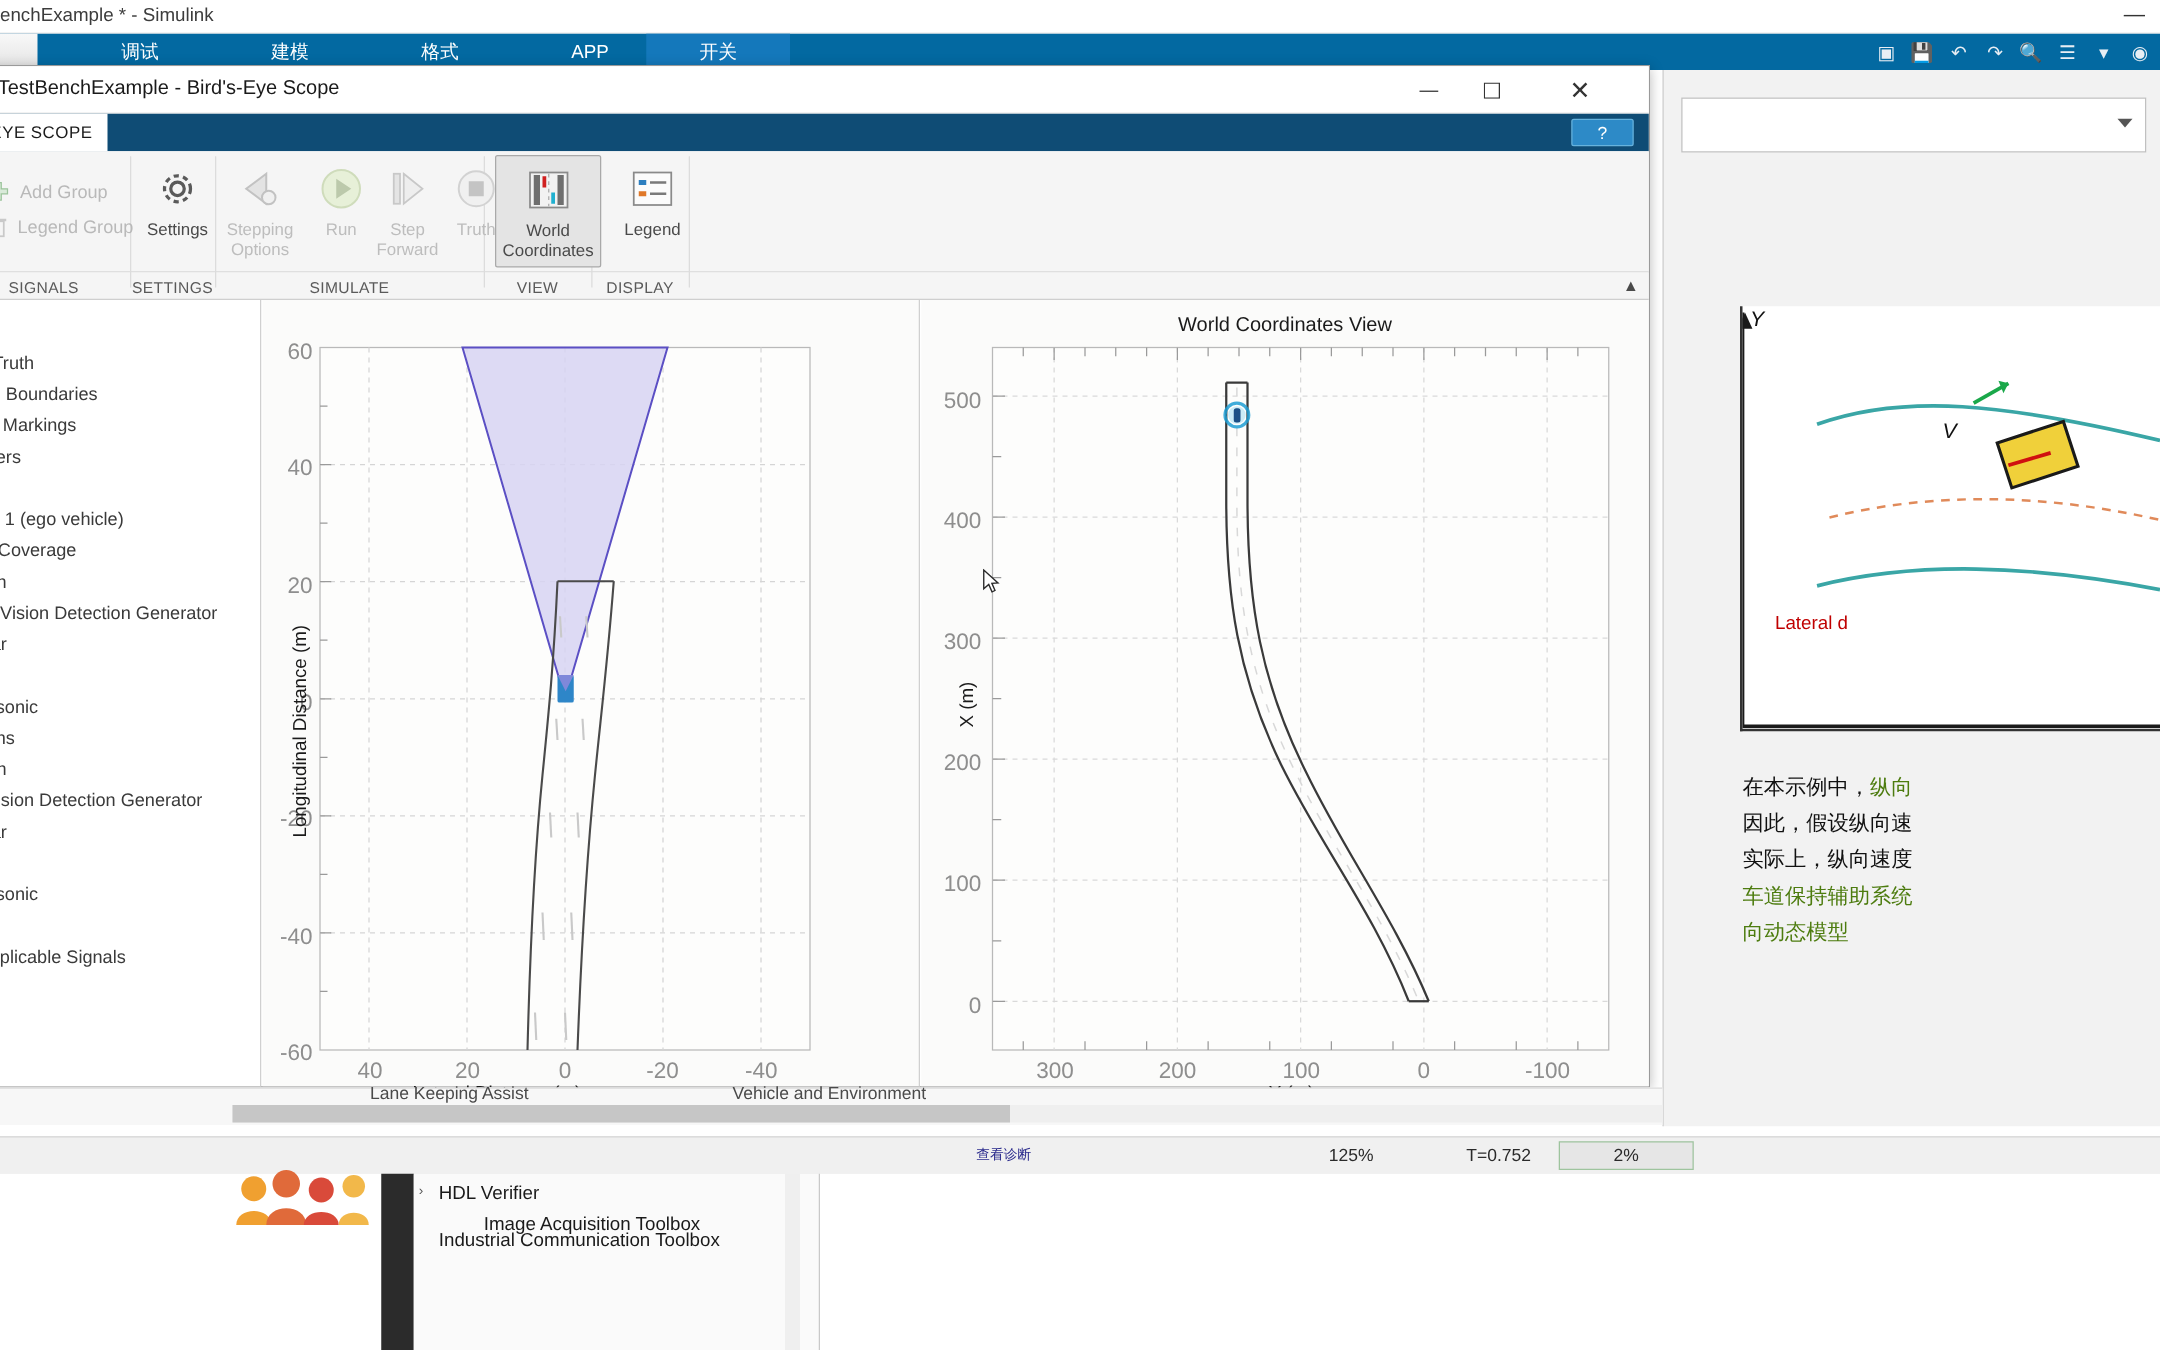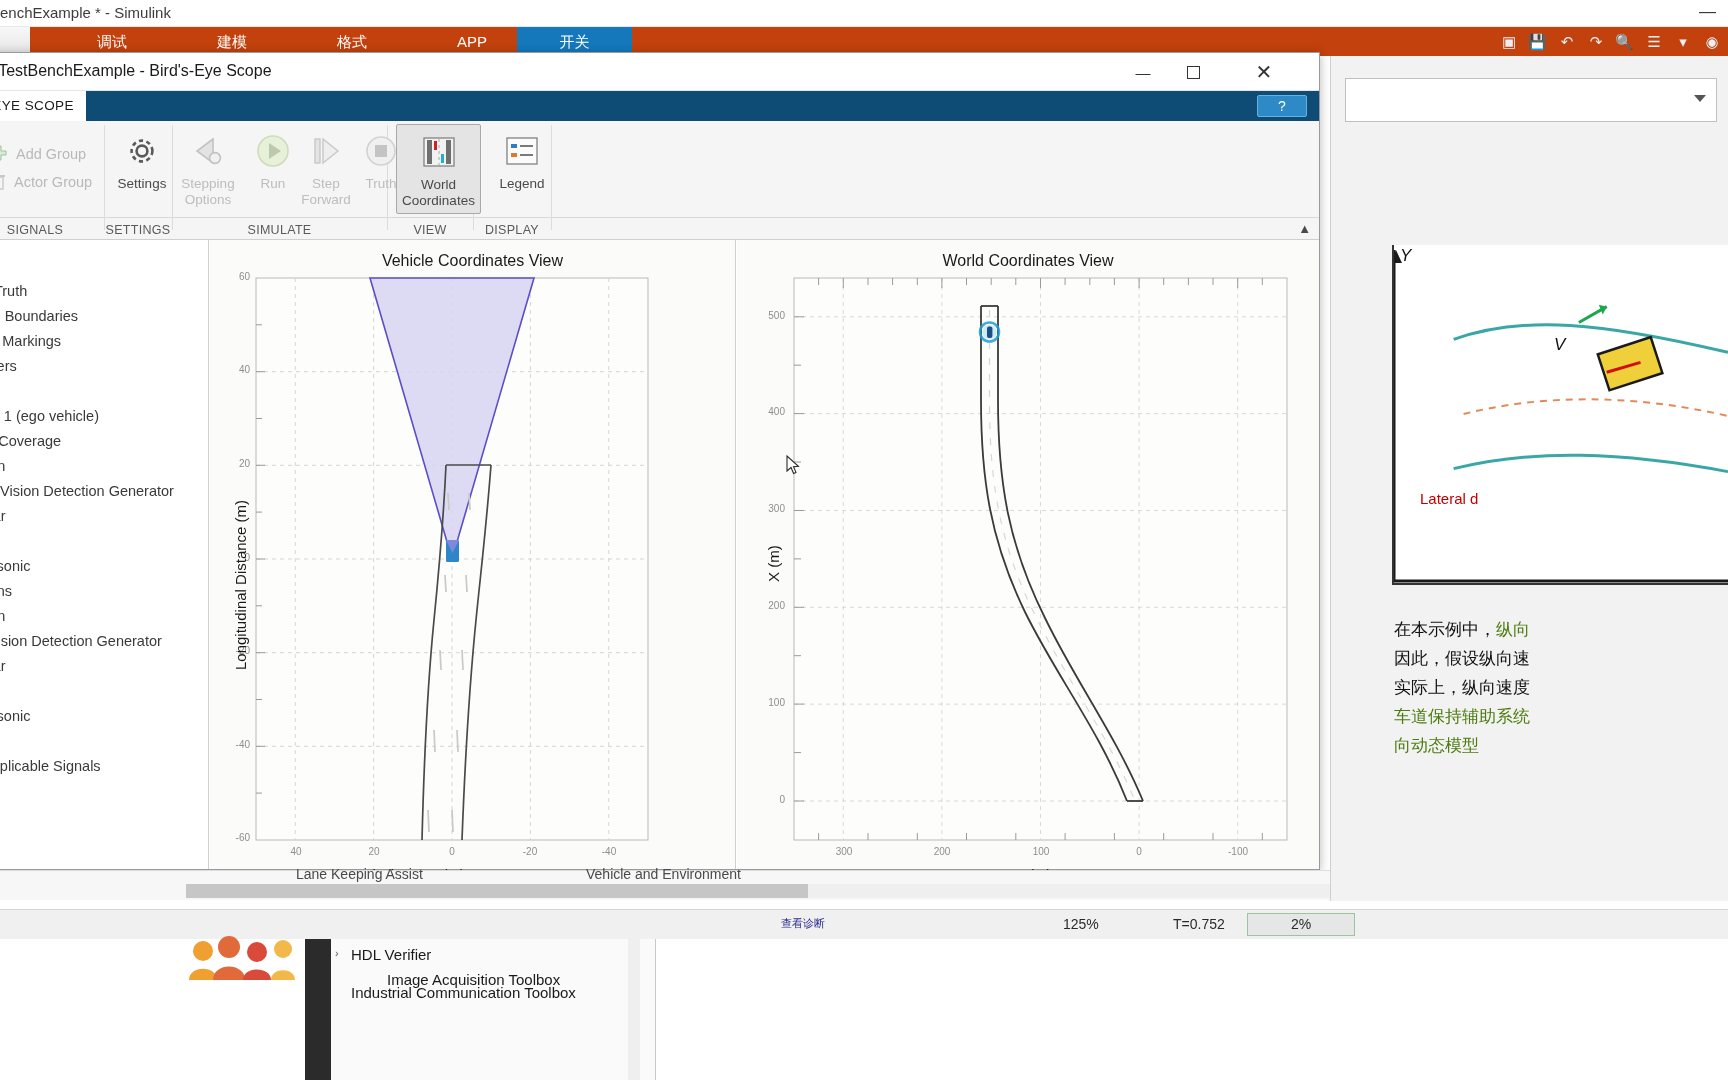--- a/index.html
+++ b/index.html
@@ -20,21 +20,21 @@
   .sl-title-text {
     position: absolute; left: 0; top: 4px;
     font-size: 15px; color: #3c3c3c; white-space: nowrap;
   }
   .sl-min {
     position: absolute; right: 12px; top: 2px;
     font-size: 17px; color: #333; line-height: 20px;
   }
   .sl-ribbon {
     position: absolute; left: 0; top: 27px; width: 1728px; height: 29px;
-    background: #c2410c;
+    background: #0369a1;
   }
   .sl-tab-blank {
     position: absolute; left: 0; top: 0; width: 30px; height: 29px;
     background: linear-gradient(#f8f8f8,#e3e3e3);
   }
   .sl-tab {
     position: absolute; top: 0; height: 29px; line-height: 29px;
     color: #ffffff; font-size: 15px; text-align: center;
   }
   .sl-tab.active { background: #1478bb; }
@@ -177,21 +177,21 @@
   .pane {
     position: absolute; top: 187px; bottom: 0; background: #fbfbfa;
   }
   .pane.left { left: 244px; width: 526px; border-right: 1px solid #d0d0d0; }
   .pane.right { left: 771px; right: 0; }
   .pane-title {
     position: absolute; top: 12px; width: 100%; text-align: center;
     font-size: 16px; color: #1a1a1a;
   }
   .tick-label {
-    position: absolute; font-size: 10px; color: #8e8e8e;
+    position: absolute; font-size: 18px; color: #8e8e8e;
     white-space: nowrap;
   }
   .tick-label.y { text-align: right; }
   .axis-title {
     position: absolute; font-size: 15px; color: #1a1a1a; white-space: nowrap;
   }
   .axis-title.vert { transform-origin: 0 0; transform: rotate(-90deg); }
 
   
   .model-strip {
@@ -348,21 +348,21 @@
       <svg width="18" height="18" viewBox="0 0 18 18">
         <path d="M7 1 h4 v5 h5 v4 h-5 v5 h-4 v-5 h-5 v-4 h5 z" fill="#d9ead9" stroke="#9cc49c"></path>
       </svg>
       <span>Add Group</span>
     </div>
     <div class="small-cmd" style="left:24px; top:120px;">
       <svg width="16" height="18" viewBox="0 0 16 18">
         <rect x="3" y="4" width="10" height="12" fill="none" stroke="#c9c9c9" stroke-width="1.4"></rect>
         <rect x="1" y="2" width="14" height="2" fill="#c9c9c9"></rect>
       </svg>
-      <span>Actor Group</span>
+      <span>Legend Group</span>
     </div>
 
     <div class="bigbtn" style="left:139px; top:76px;">
       <span class="glyph">
         <svg width="34" height="34" viewBox="0 0 34 34">
           <g fill="none" stroke="#5a5a5a" stroke-width="2.6">
             <circle cx="17" cy="17" r="5.4"></circle>
             <circle cx="17" cy="17" r="10.4" stroke-dasharray="4.2 3.4"></circle>
           </g>
         </svg>
@@ -459,21 +459,20 @@
           <div class="sig-item" style="left: 0px; top: 343px;">ections</div>
           <div class="sig-item" style="left: 0px; top: 368px;">Vision</div>
           <div class="sig-item" style="left: 22px; top: 393px;">Vision Detection Generator</div>
           <div class="sig-item" style="left: 0px; top: 418px;">Radar</div>
           <div class="sig-item" style="left: 0px; top: 468px;">Ultrasonic</div>
           <div class="sig-item" style="left: 0px; top: 518px;">er Applicable Signals</div>
         </div>
     </div>
 
     <div class="pane left">
-      <div class="pane-title">Vehicle Coordinates View</div>
 
       <svg width="526" height="631" viewBox="0 0 526 631" style="position:absolute;left:0;top:0;">
 
         <rect x="46" y="38" width="392" height="562" fill="#fdfdfc" stroke="#b9b9b9" stroke-width="1"></rect>
 
         <g stroke="#d5d5d5" stroke-dasharray="4 4" stroke-width="1">
           <line x1="85.2" y1="38" x2="85.2" y2="600"></line>
           <line x1="163.6" y1="38" x2="163.6" y2="600"></line>
           <line x1="242" y1="38" x2="242" y2="600"></line>
           <line x1="320.4" y1="38" x2="320.4" y2="600"></line>

